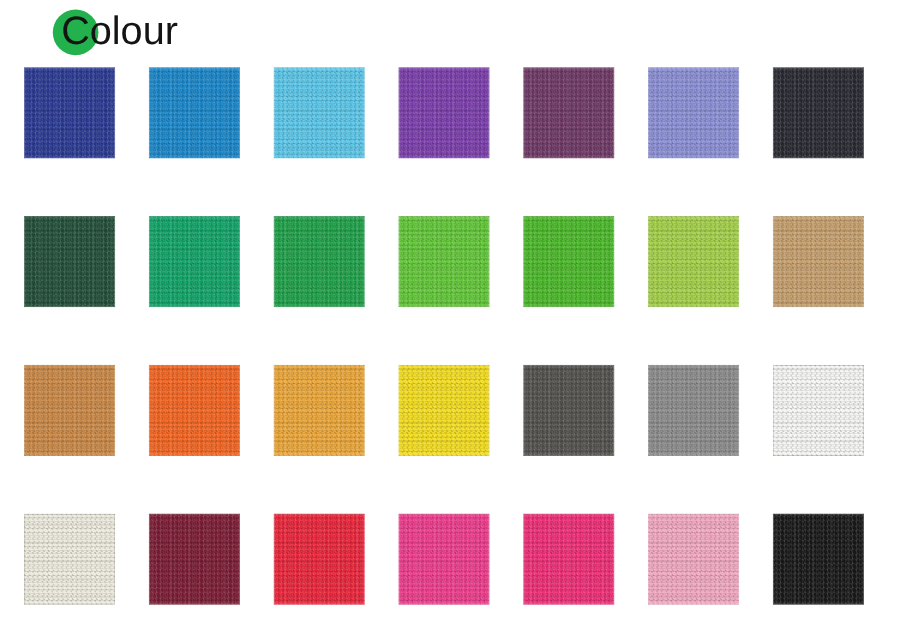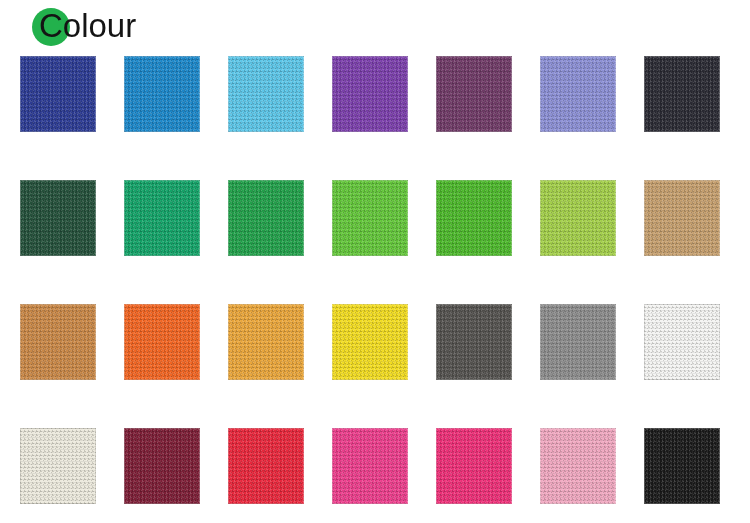--- a/index.html
+++ b/index.html
@@ -13,21 +13,21 @@
     height: 523px;
     position: relative;
     overflow: hidden;
     font-family: "Liberation Sans", sans-serif;
     -webkit-font-smoothing: antialiased;
   }
 
   
   #title-block {
     position: absolute;
-    left: 32px;
+    left: 44px;
     top: 4px;
     height: 44px;
     display: flex;
     align-items: flex-start;
   }
   #title-circle {
     position: absolute;
     left: 0px;
     top: 4px;
     width: 38px;

